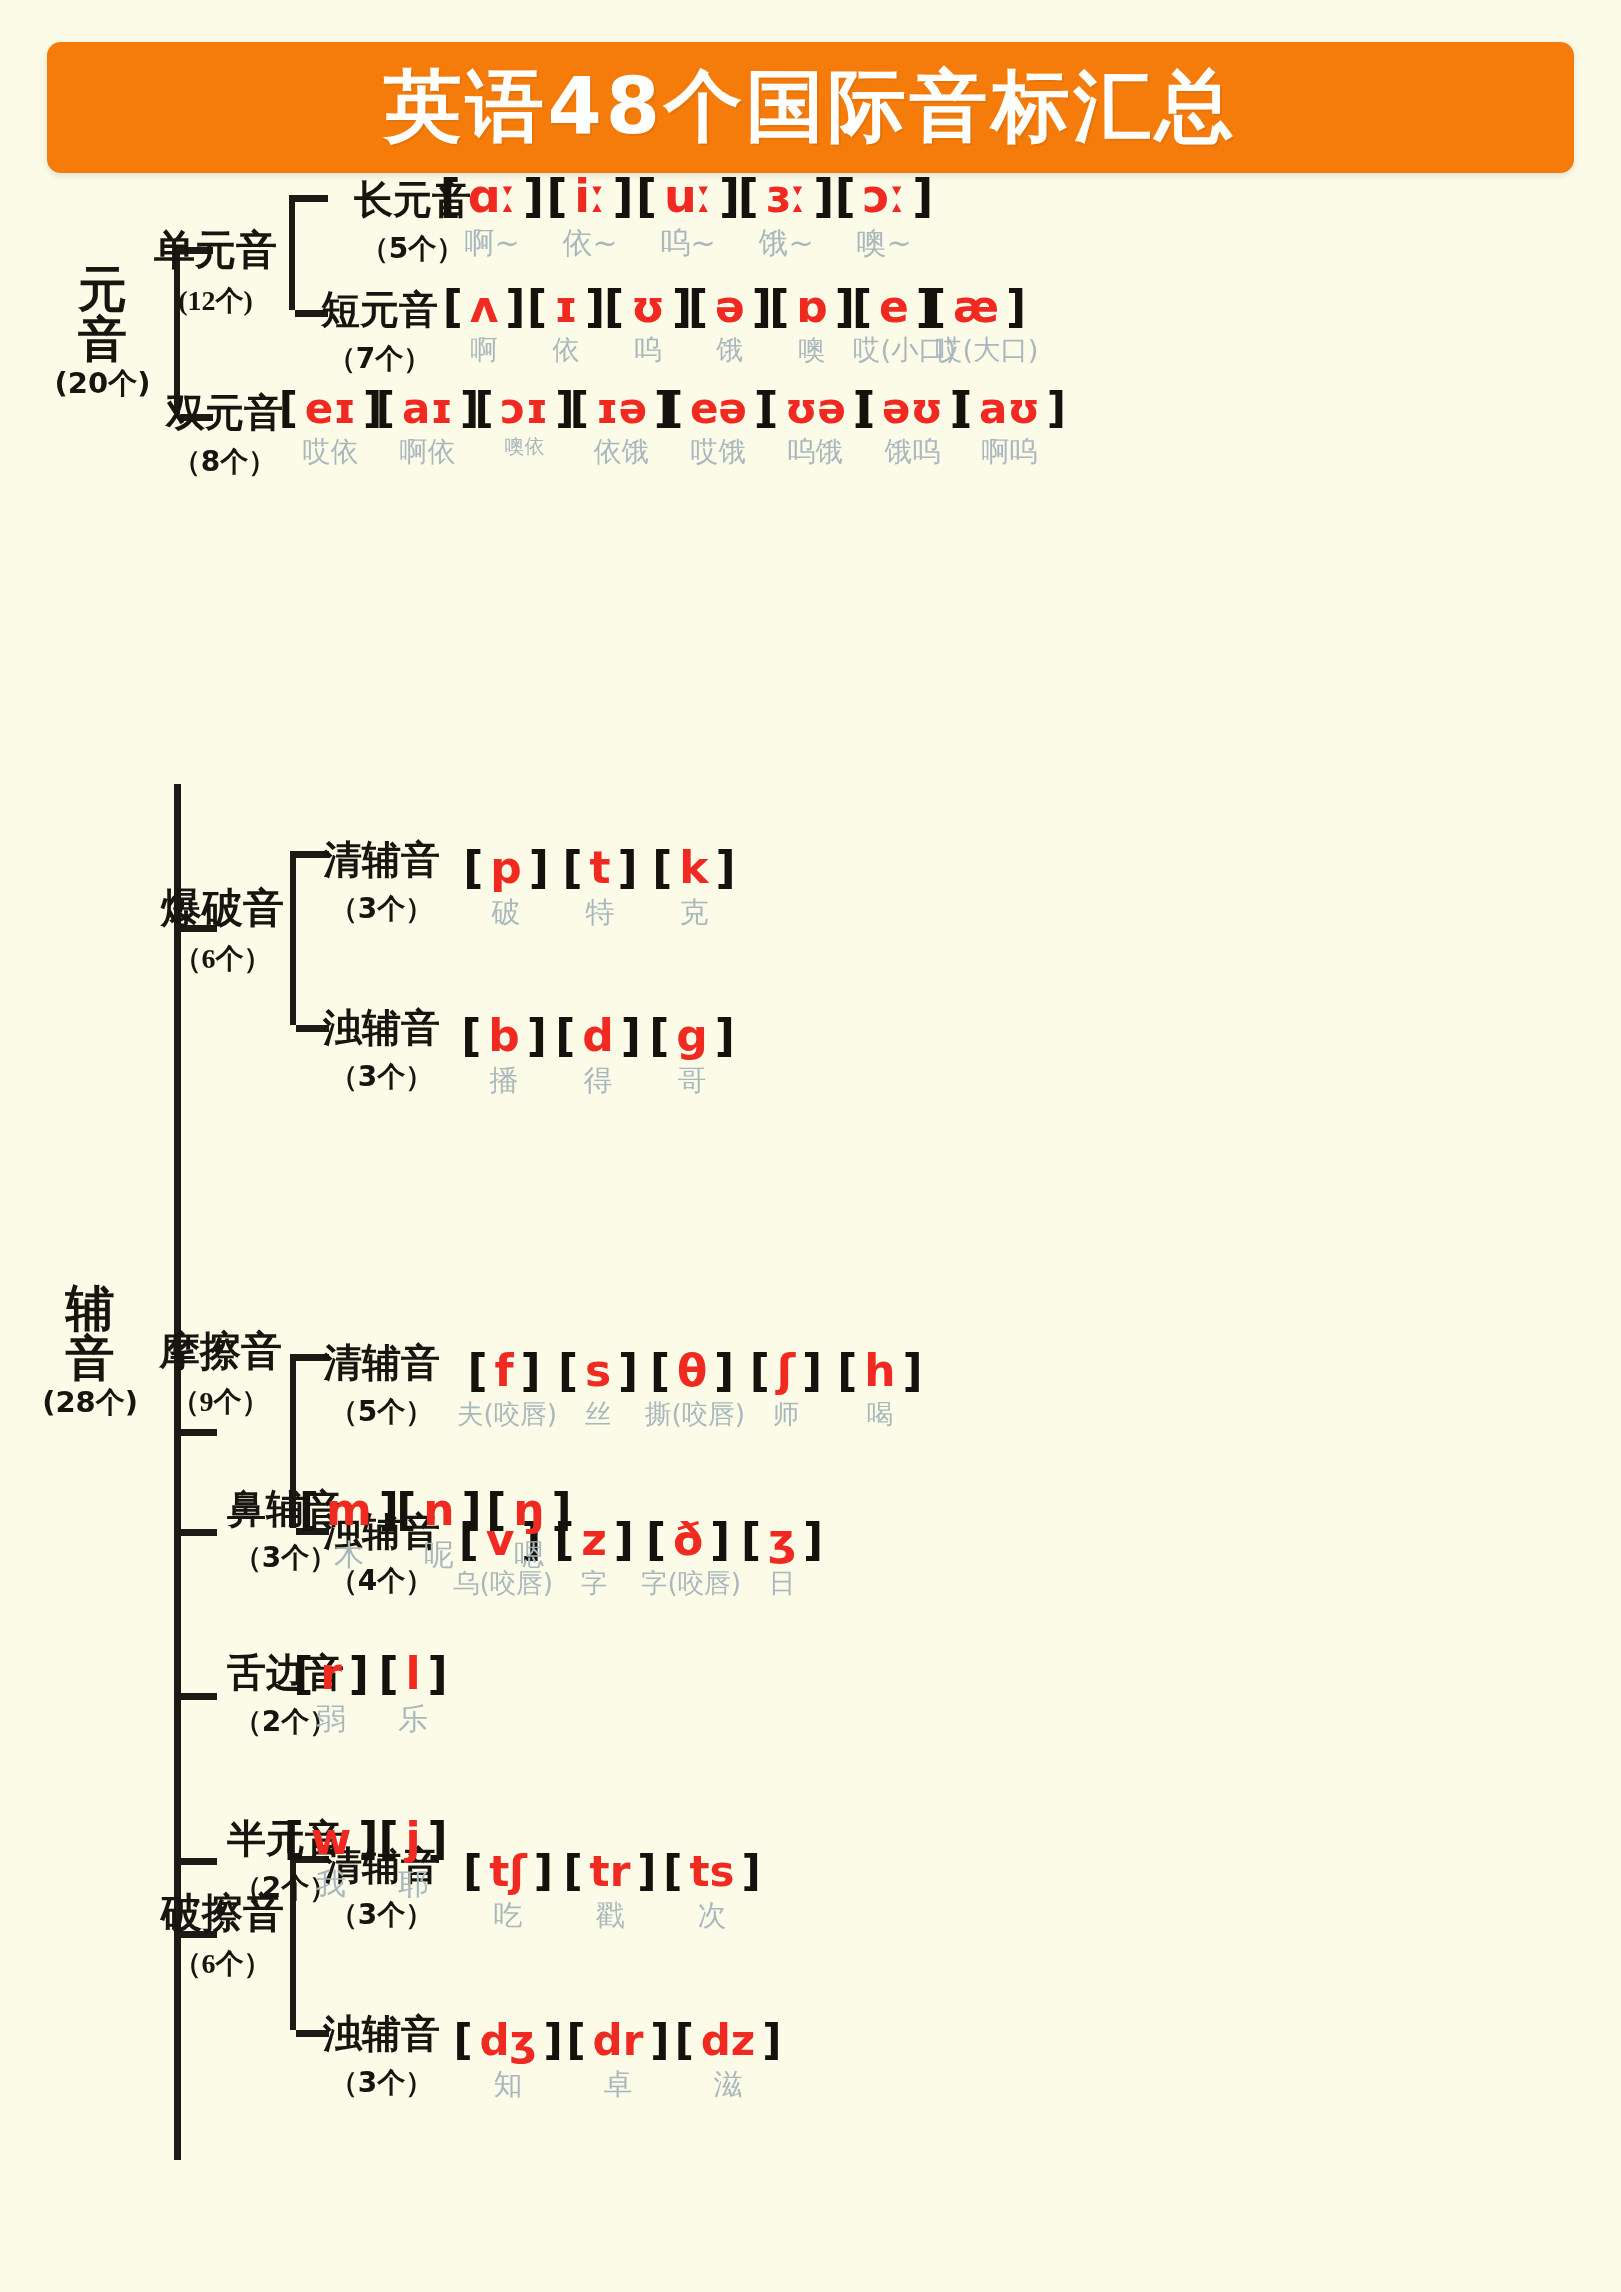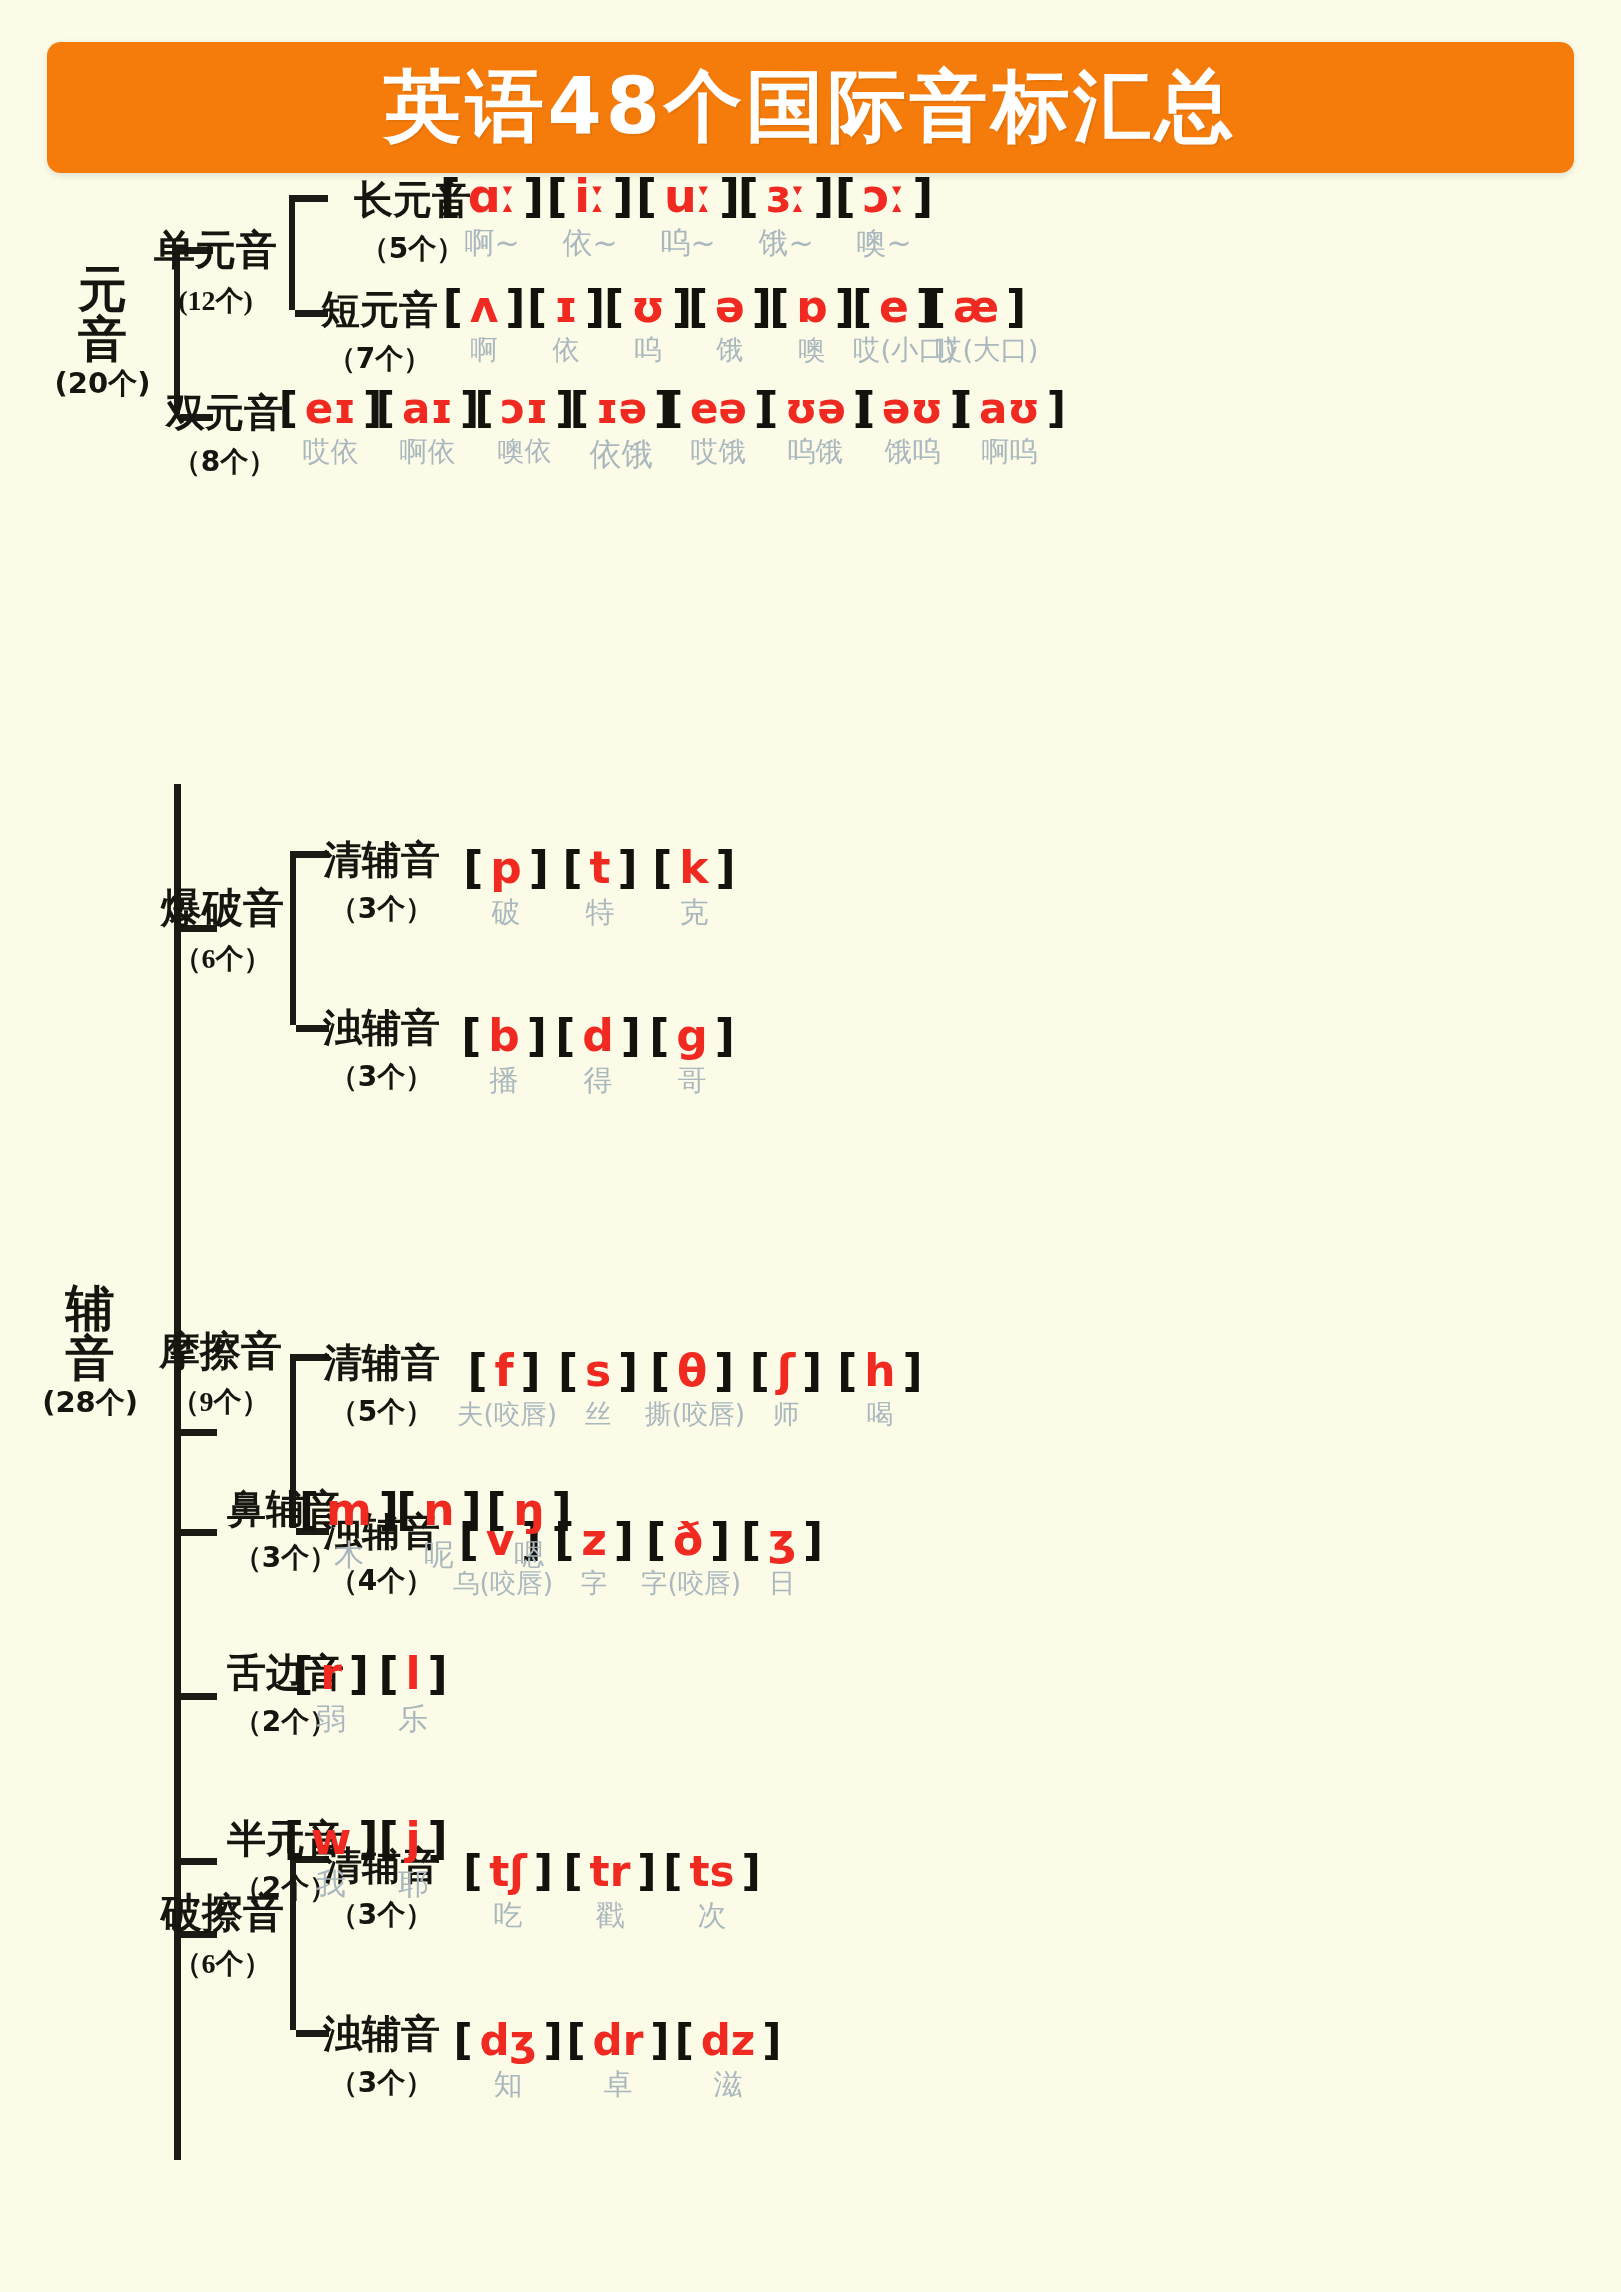--- a/index.html
+++ b/index.html
@@ -225,22 +225,22 @@
       </span>
       <span class="sym" style="width: 97px; font-size: 42px;">
         <span class="br">[</span>
         <span class="ph">aʊ</span>
         <span class="br">]</span>
       </span>
     </div>
   <div class="hint-line">
       <span class="hint" style="width: 97px; font-size: 28px;">哎依</span>
       <span class="hint" style="width: 97px; font-size: 28px;">啊依</span>
-      <span class="hint" style="width: 97px; font-size: 27px;">噢依</span>
-      <span class="hint" style="width: 97px; font-size: 32px;">依饿</span>
+      <span class="hint" style="width: 97px; font-size: 20px;">噢依</span>
+      <span class="hint" style="width: 97px; font-size: 28px;">依饿</span>
       <span class="hint" style="width: 97px; font-size: 28px;">哎饿</span>
       <span class="hint" style="width: 97px; font-size: 28px;">呜饿</span>
       <span class="hint" style="width: 97px; font-size: 28px;">饿呜</span>
       <span class="hint" style="width: 97px; font-size: 28px;">啊呜</span>
     </div>
 </div>
 
 <div class="root-label" style="left: 21.6px; top: 1284px; width: 137px;">
   <span class="ch">辅</span>
   <span class="ch">音</span>

